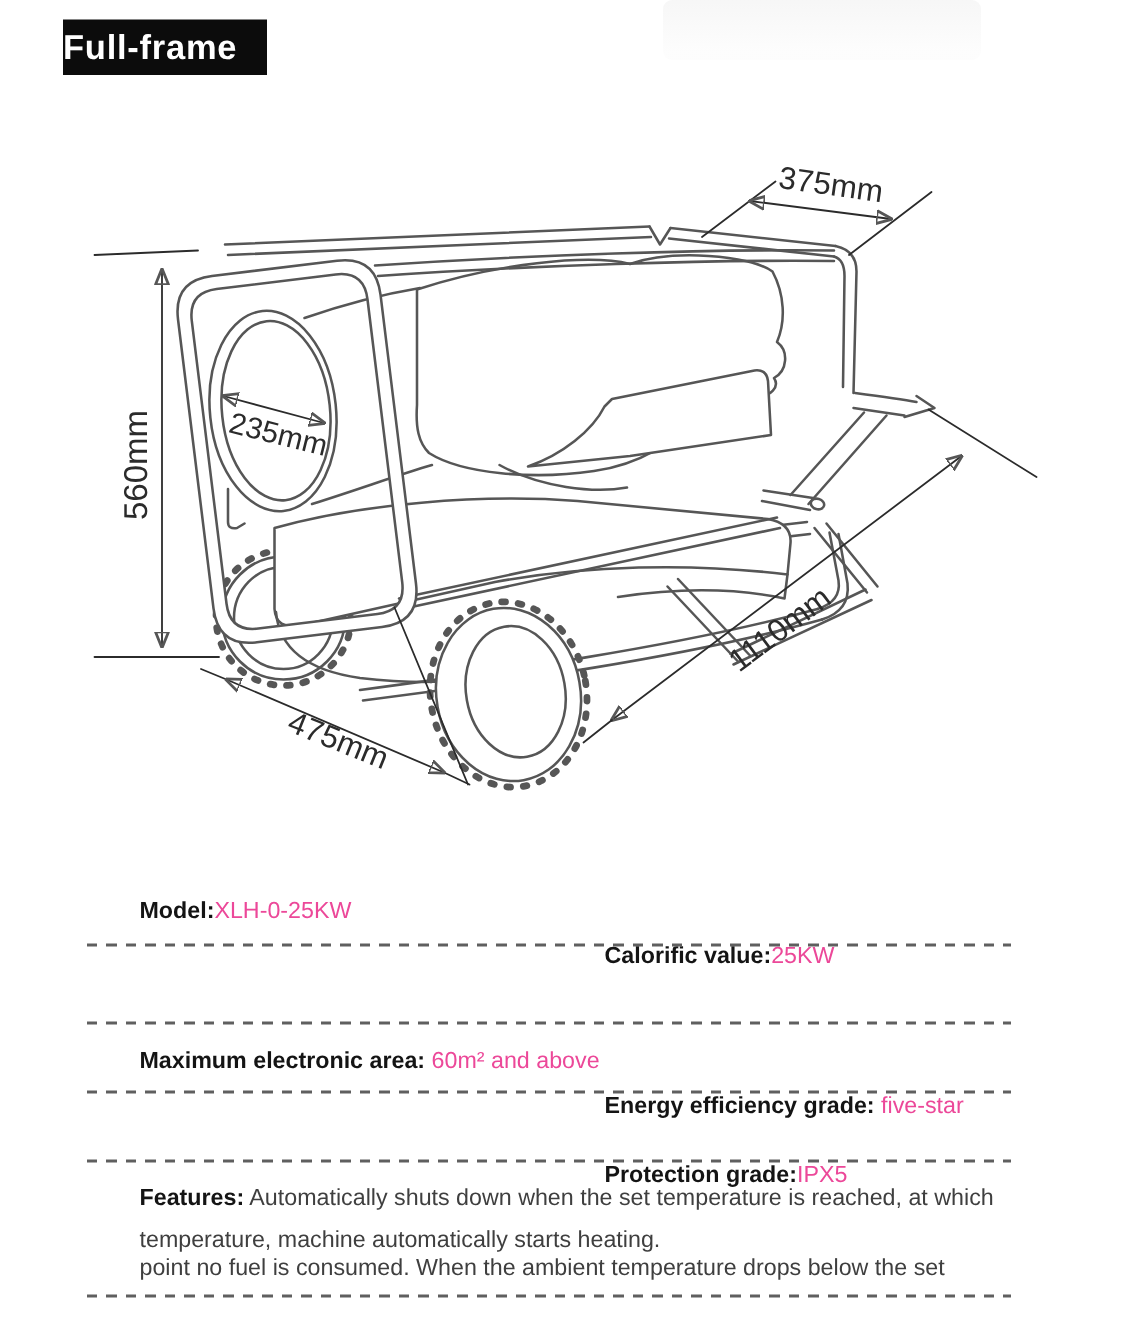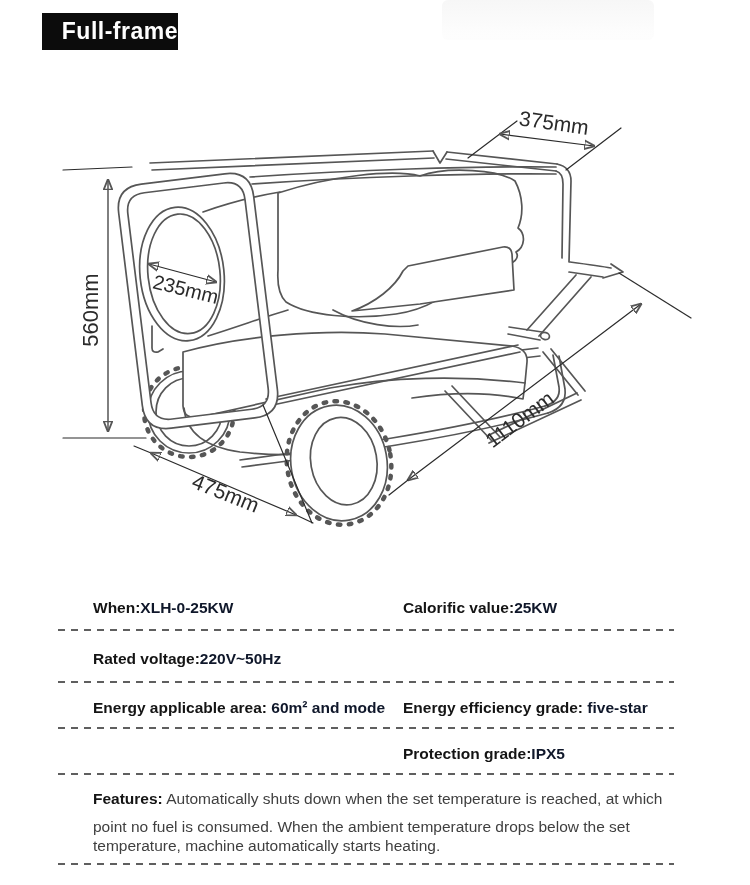--- a/index.html
+++ b/index.html
@@ -2,38 +2,38 @@
 <html><head>
 <meta charset="utf-8">
 <style>
   html,body{margin:0;padding:0;background:#fff;}
   .page{position:relative;width:750px;height:885px;background:#fff;overflow:hidden;
         font-family:"Liberation Sans",sans-serif;}
   .smudge{position:absolute;left:442px;top:0;width:212px;height:40px;border-radius:6px;
           background:linear-gradient(180deg,#f0f0f0 0%,#fbfbfb 85%);opacity:.55;}
   .badge{position:absolute;left:42px;top:13px;width:136px;height:37px;background:#0c0c0c;
          color:#fff;font-size:23px;font-weight:bold;display:flex;align-items:center;
-         justify-content:flex-end;letter-spacing:.5px;}
+         justify-content:flex-start;letter-spacing:.5px;}
   .drawing{position:absolute;left:0;top:0;width:750px;height:885px;}
   .drawing path,.drawing ellipse,.drawing circle{fill:none;stroke:#565656;stroke-width:1.7;
          stroke-linecap:round;stroke-linejoin:round;}
   .drawing .fillw{fill:#fff;}
   .drawing .knobs{fill:none;stroke-width:4.5;stroke-dasharray:2.5 8.5;stroke-linecap:round;}
   .drawing .dim path{stroke:#2b2b2b;stroke-width:1.2;fill:none;}
   .dimtext{fill:#2b2b2b;font-size:21px;font-family:"Liberation Sans",sans-serif;
            text-anchor:middle;stroke:none;}
   .dimtext.small{font-size:20px;}
   .dimtext.tall{font-size:22px;}
   .sep{position:absolute;left:58px;width:616px;height:2px;
        background:repeating-linear-gradient(90deg,#5f5f5f 0 7px,transparent 7px 13px);}
   .cell{position:absolute;font-size:15.5px;white-space:nowrap;color:#4a4a4a;}
   .cell b{font-weight:bold;color:#141414;}
-  .cell .val{color:#0f172a;font-weight:bold;}
+  .cell .val{color:#ec4899;}
   .cell.left{left:93px;}
-  .cell.right{left:403px;}
+  .cell.right{left:403px;margin-top:30px;}
   .features{position:absolute;left:93px;top:790px;font-size:15.5px;color:#3f3f3f;width:620px;}
   .features b{font-weight:bold;color:#141414;}
   .fline{white-space:nowrap;margin-bottom:10px;}
   .fline2{white-space:nowrap;line-height:18.5px;}
 </style>
 </head>
 <body>
 
 <div class="page">
 
@@ -156,47 +156,44 @@
     </g>
 
     <text class="dimtext" transform="translate(553 130) rotate(8)">375mm</text>
     <text class="dimtext tall" transform="translate(98 310) rotate(-90)">560mm</text>
     <text class="dimtext small" transform="translate(184 296) rotate(14)">235mm</text>
     <text class="dimtext" transform="translate(524 425) rotate(-37)">1110mm</text>
     <text class="dimtext" transform="translate(223 500) rotate(22)">475mm</text>
   </svg>
 
   <div class="cell left" style="top:599px">
-    <b>When:</b><span class="val">XLH-0-25KW</span>
+    <b>Model:</b><span class="val">XLH-0-25KW</span>
   </div>
   <div class="cell right" style="top:599px">
     <b>Calorific value:</b><span class="val">25KW</span>
   </div>
   <div class="sep" style="top:629px"></div>
 
-  <div class="cell left" style="top:650px">
-    <b>Rated voltage:</b><span class="val">220V~50Hz</span>
-  </div>
   <div class="sep" style="top:681px"></div>
 
   <div class="cell left" style="top:699px">
-    <b>Energy applicable area:</b><span class="val"> 60m² and mode</span>
+    <b>Maximum electronic area:</b><span class="val"> 60m² and above</span>
   </div>
   <div class="cell right" style="top:699px">
     <b>Energy efficiency grade:</b><span class="val"> five-star</span>
   </div>
   <div class="sep" style="top:727px"></div>
 
   <div class="cell right" style="top:745px">
     <b>Protection grade:</b><span class="val">IPX5</span>
   </div>
   <div class="sep" style="top:773px"></div>
 
   <div class="features">
     <div class="fline">
       <b>Features:</b><span> Automatically shuts down when the set temperature is reached, at which</span>
     </div>
+    <div class="fline2">temperature, machine automatically starts heating.</div>
     <div class="fline2">point no fuel is consumed. When the ambient temperature drops below the set</div>
-    <div class="fline2">temperature, machine automatically starts heating.</div>
   </div>
   <div class="sep" style="top:863px"></div>
 
 </div>
 
 </body></html>

